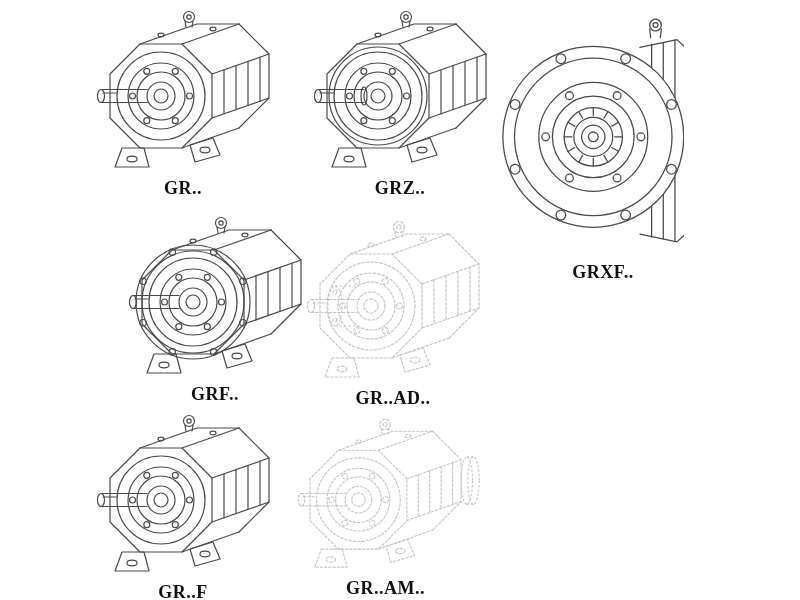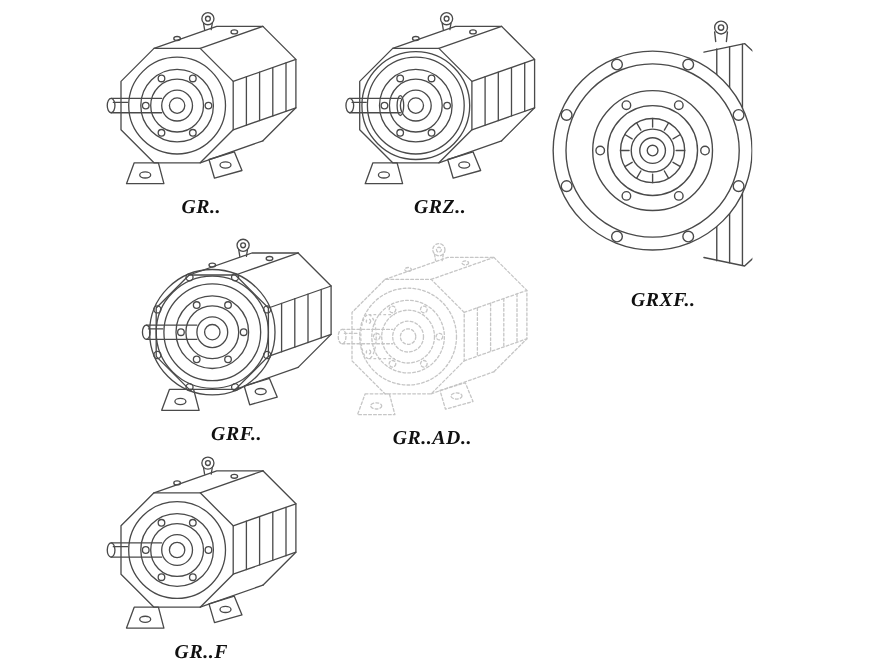--- a/index.html
+++ b/index.html
@@ -6,21 +6,20 @@
     --line:#4a4a4a;
     --ghost_line:#c6c6c6;
     --label_color:#101010;
     --background:#ffffff;
   }
   html,body{margin:0;padding:0;background:#fff;}
   .canvas{
     position:relative;width:684px;height:600px;overflow:hidden;
     background:var(--background);
     font-family:"Liberation Serif", serif;
-    font-style:italic;
   }
   .cell{position:absolute;margin:0;display:flex;flex-direction:column;align-items:center;}
   .label{
     font-weight:bold;font-size:18px;letter-spacing:.5px;
     color:var(--label_color);margin-top:4px;white-space:nowrap;
   }
   svg.drawing{display:block;}
   .solid{color:var(--line);}
   .ghost{color:var(--ghost_line);stroke-dasharray:2.5 2;}
   .defs{position:absolute;width:0;height:0;}
@@ -187,14 +186,21 @@
   </figure>
 
 
   <figure class="cell" style="left:88px;top:408px;width:190px;">
     <svg class="drawing solid" viewBox="0 0 188 170" width="188" height="170" aria-hidden="true">
         <use href="#g-gear-iso"></use>
       </svg>
     <figcaption class="label">GR..F</figcaption>
   </figure>
 
+  <figure class="cell" style="left:288px;top:412px;width:195px;">
+    <svg class="drawing ghost" viewBox="0 0 202 170" width="192" height="162" aria-hidden="true">
+        <use href="#g-gear-iso"></use>
+        <use href="#g-am-extra"></use>
+      </svg>
+    <figcaption class="label">GR..AM..</figcaption>
+  </figure>
 
 </div>
 
 </body></html>

